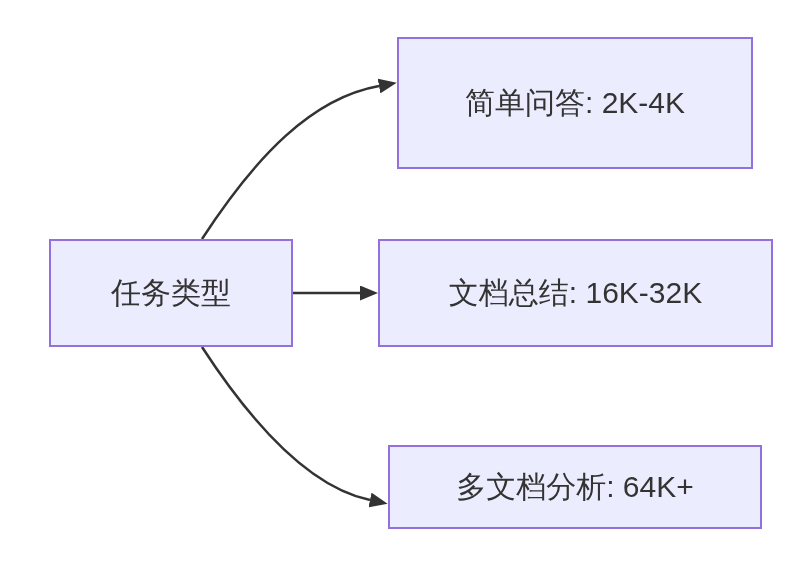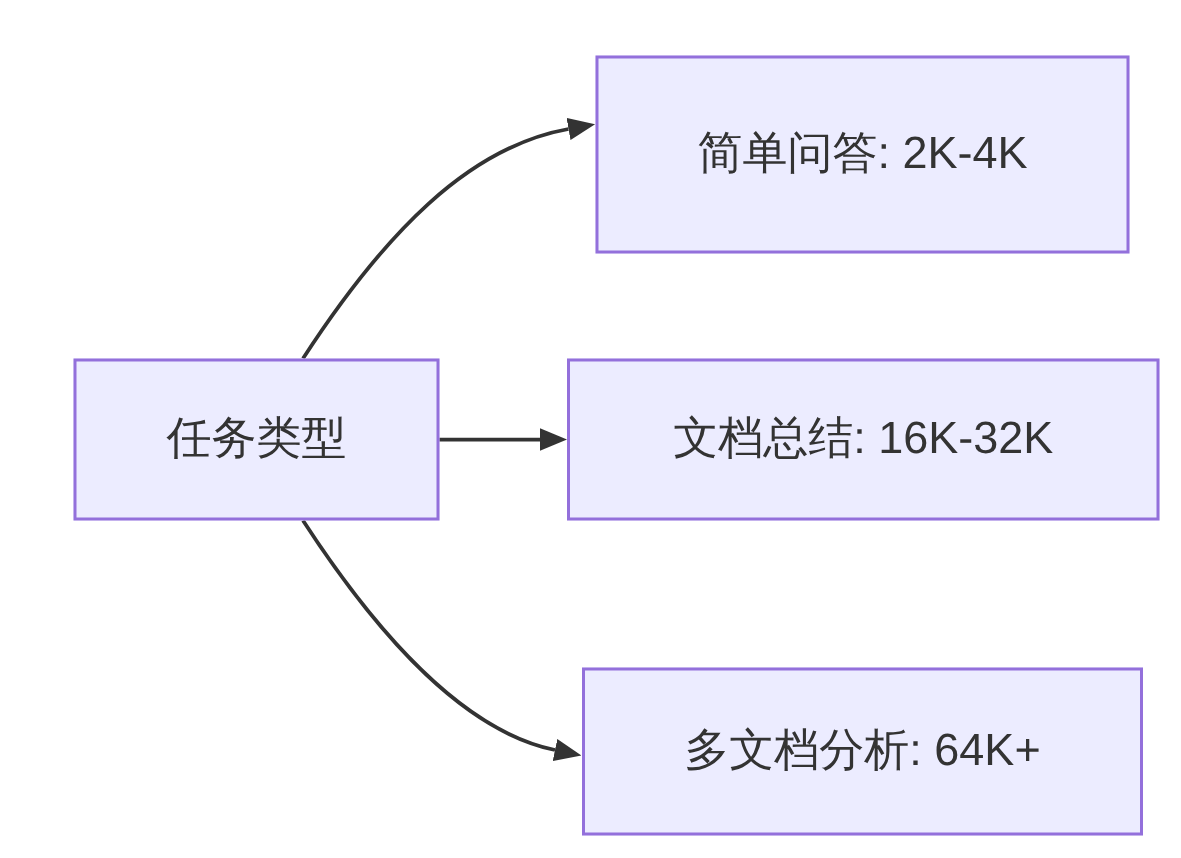--- a/index.html
+++ b/index.html
@@ -42,21 +42,21 @@
     justify-content: center;
     color: var(--text);
     font-size: 30px;
     line-height: 1.2;
     text-align: center;
     white-space: nowrap;
   }
   .node-root   { left: 32px;  top: 239px; width: 244px; height: 108px; margin-left: 17px; }
   .node-child0 { left: 397px; top: 37px;  width: 356px; height: 132px; }
   .node-child1 { left: 378px; top: 239px; width: 395px; height: 108px; justify-content: center; }
-  .node-child2 { left: 388px; top: 445px; width: 374px; height: 112px; align-items: center; }
+  .node-child2 { left: 388px; top: 445px; width: 374px; height: 84px; align-items: center; }
 </style>
 </head>
 <body>
 
 <div class="canvas">
 
   <svg class="edges" viewBox="0 0 787 572" xmlns="http://www.w3.org/2000/svg">
     <defs>
       <marker id="arrowhead" markerUnits="userSpaceOnUse" markerWidth="18" markerHeight="15" refX="0" refY="7.5" orient="auto">
         <polygon points="0 0, 18 7.5, 0 15" fill="#333333"></polygon>

